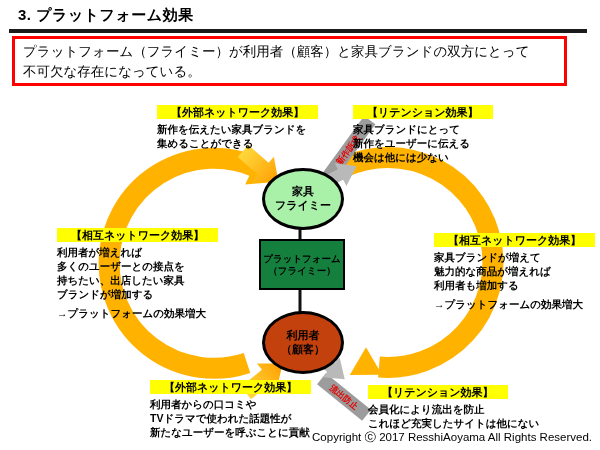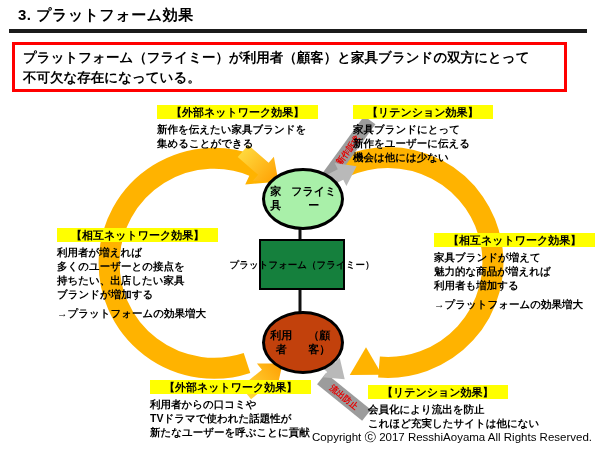--- a/index.html
+++ b/index.html
@@ -1,23 +1,23 @@
 <!DOCTYPE html>
 <html><head>
 <meta charset="utf-8">
 <style>
   html,body{margin:0;padding:0;background:#fff;}
   .slide{position:relative;width:600px;height:450px;background:#fff;overflow:hidden;
          font-family:"Liberation Sans","DejaVu Sans",sans-serif;color:#000;}
   .title{position:absolute;left:18px;top:6px;font-size:15px;font-weight:bold;letter-spacing:.5px;}
   .title-rule{position:absolute;left:9px;top:29px;width:578px;height:4px;background:#1b1b1b;}
-  .summary-box{position:absolute;left:12px;top:42px;width:533px;height:38px;border:3px solid #ff0000;
-               padding:3px 8px;font-size:13.5px;font-weight:bold;line-height:1.45;}
+  .summary-box{position:absolute;left:12px;top:36px;width:533px;height:38px;border:3px solid #ff0000;
+               padding:3px 8px;font-size:13.5px;font-weight:normal;line-height:1.45;}
   .layer{position:absolute;left:0;top:0;z-index:1;}
-  .node{position:absolute;z-index:2;display:flex;flex-direction:row;align-items:center;justify-content:center;
+  .node{position:absolute;z-index:2;display:flex;flex-direction:column;align-items:center;justify-content:center;
         font-weight:bold;text-align:center;line-height:1.25;}
   .ellipse{border-radius:50%;border:3px solid #000;font-size:11px;}
   .node-brand{left:262px;top:168px;width:76px;height:56px;background:#a9f0a9;}
   .node-users{left:262px;top:311px;width:76px;height:57px;background:#c2410c;}
   .platform-box{left:259px;top:239px;width:82px;height:47px;background:#15803d;border:2.5px solid #000;
                 font-size:9.5px;white-space:nowrap;}
   .tblock{position:absolute;z-index:3;font-size:10.5px;font-weight:bold;line-height:14px;}
   .tblock .hdr{display:inline-block;background:#ffff00;font-size:11px;padding:0 14px;margin-bottom:3px;}
   .tblock .note{margin-top:5px;}
   .b0{left:157px;top:105px;width:185px;}

